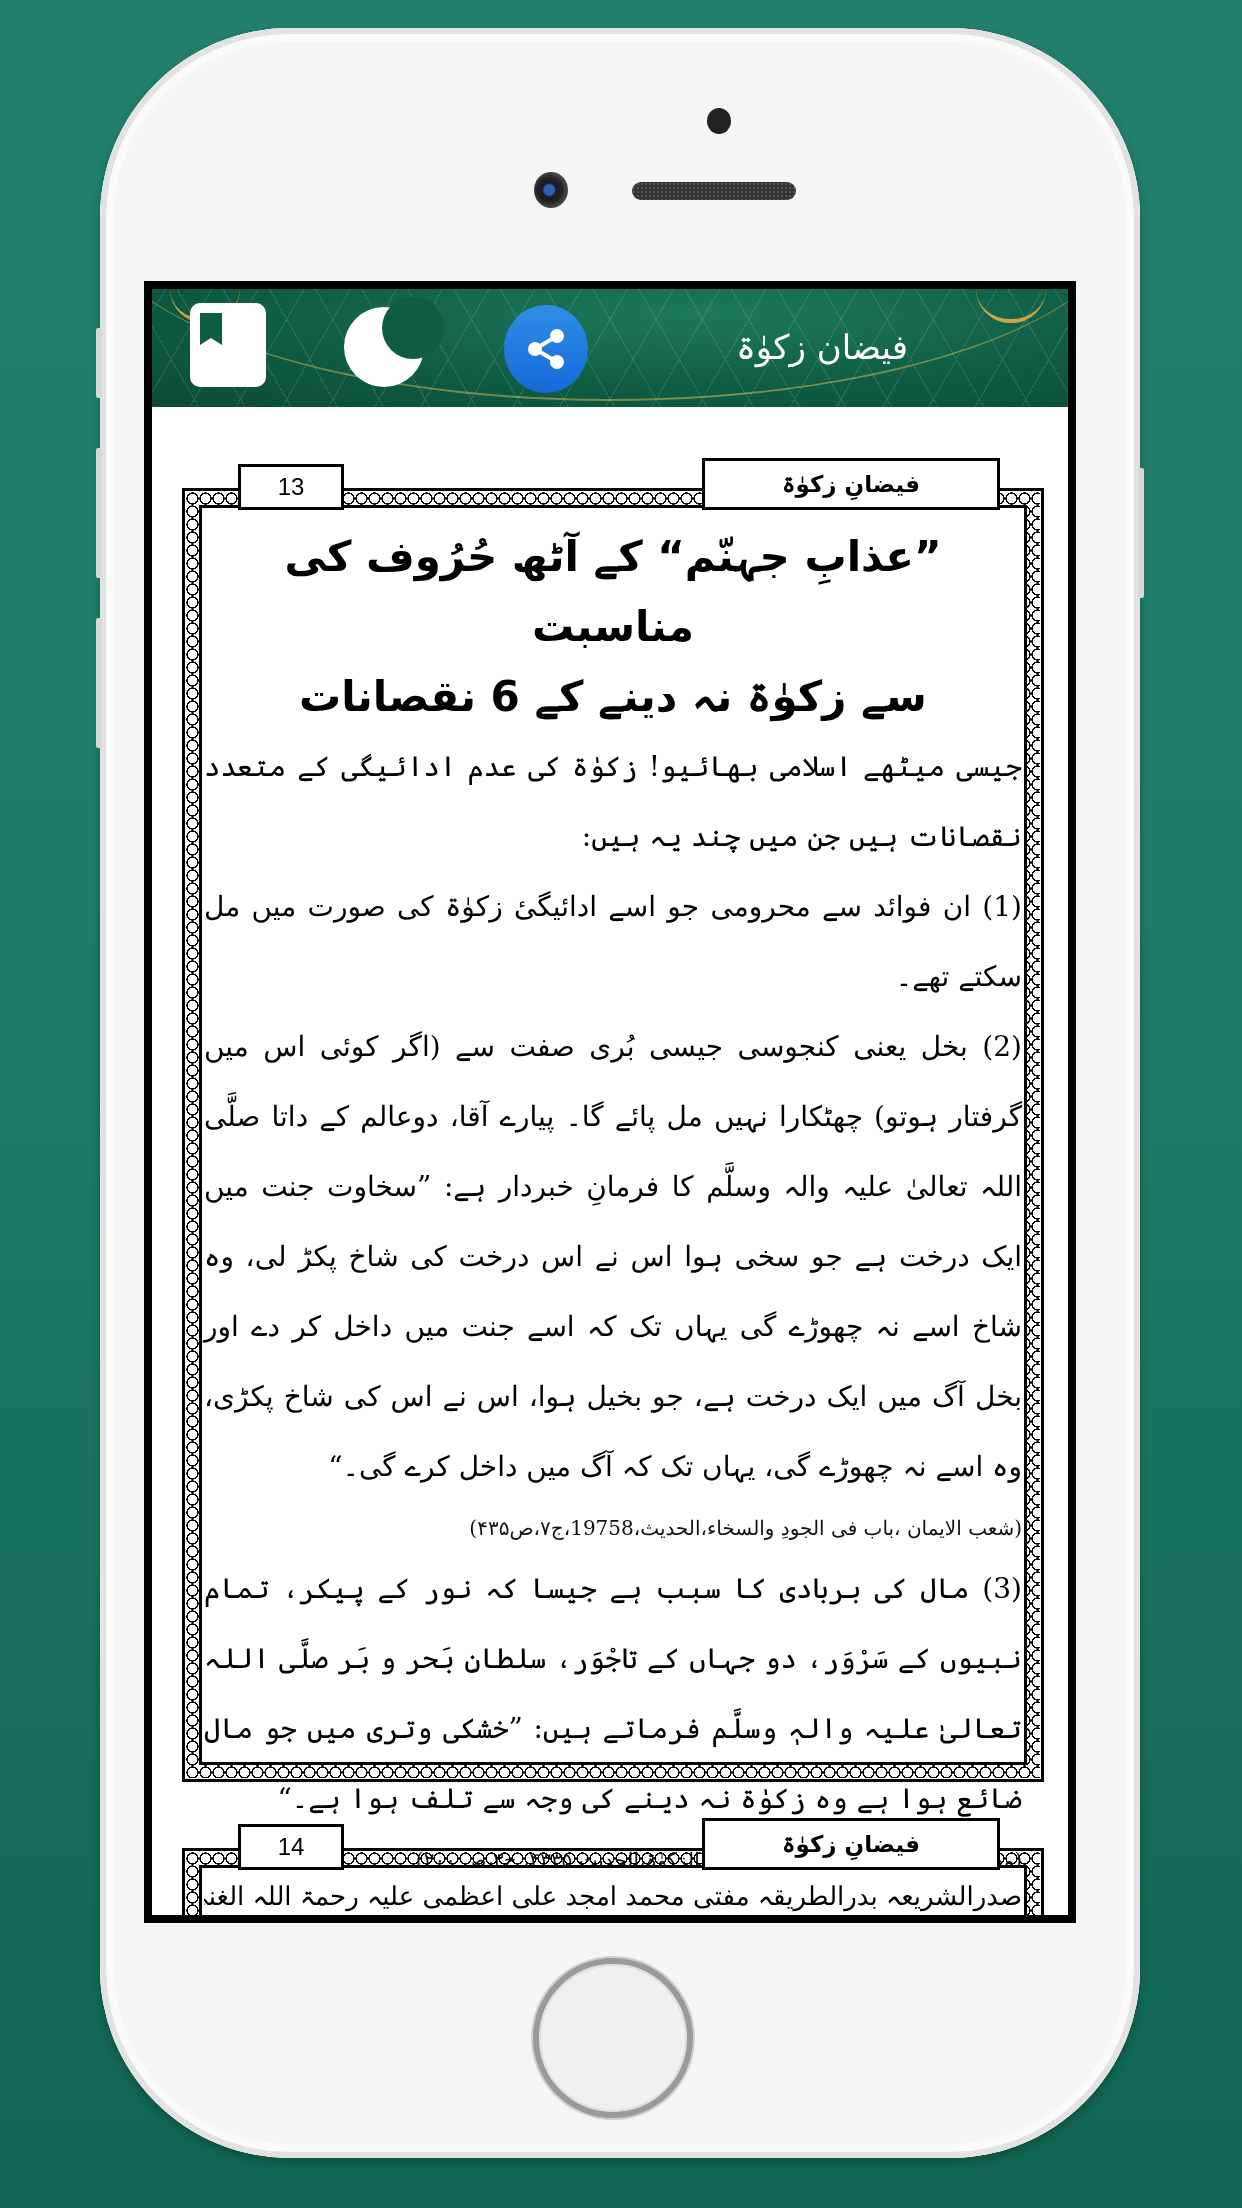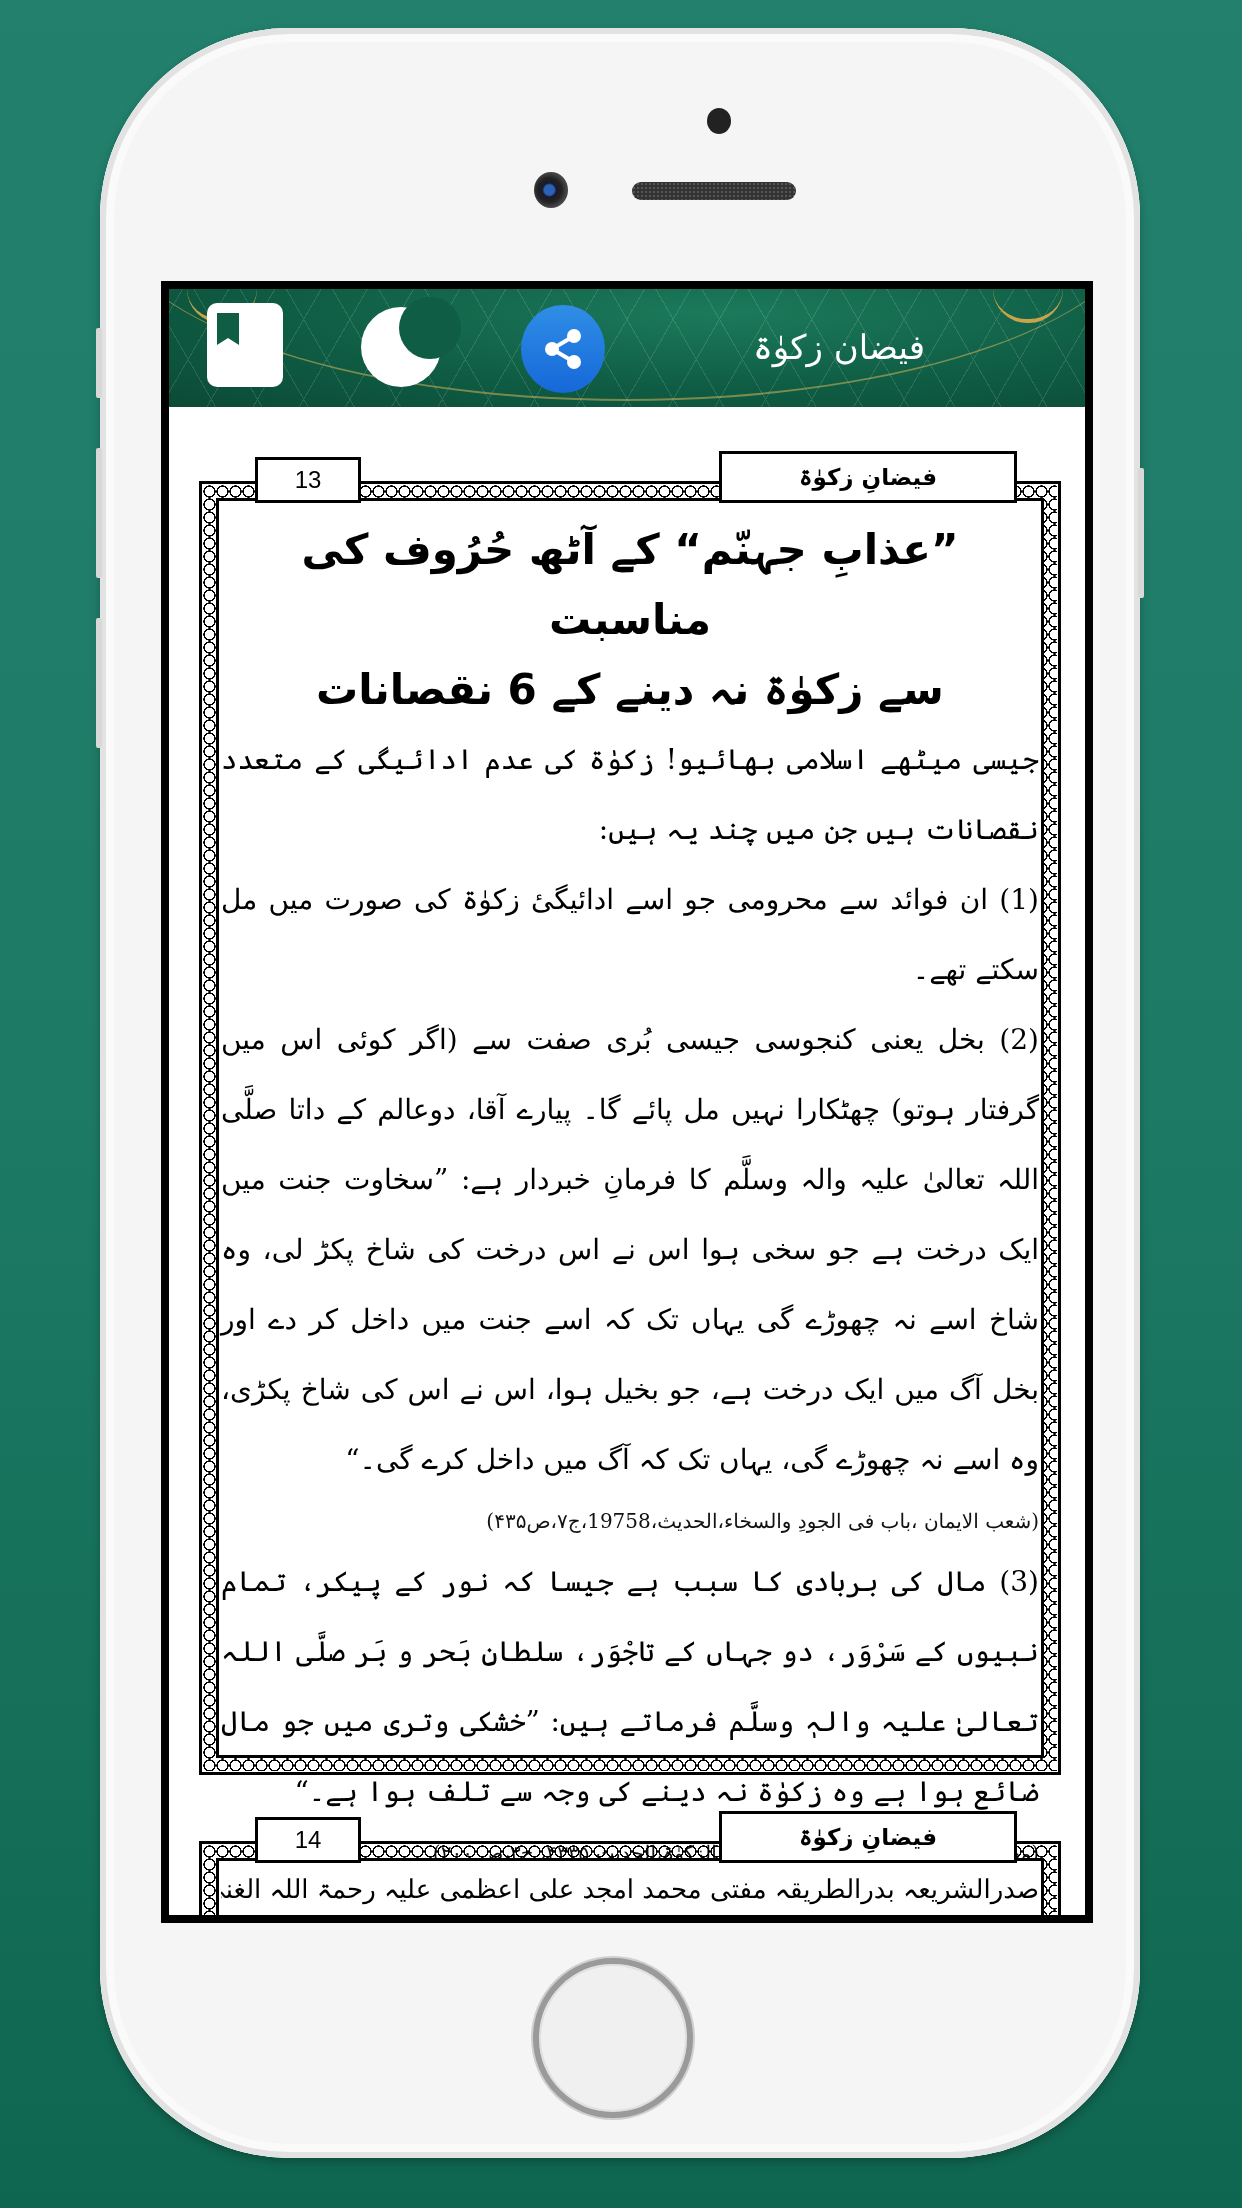--- a/index.html
+++ b/index.html
@@ -16,21 +16,21 @@
   .phone .side-btn { position:absolute; width:6px; background:#d8d8d8; border-radius:2px; }
   .sensor { position:absolute; left:607px; top:80px; width:24px; height:26px; border-radius:50%; background:#222; }
   .camera { position:absolute; left:434px; top:144px; width:34px; height:36px; border-radius:50%;
     background: radial-gradient(circle at 45% 50%, #2a62b8 0 5px, #1a1a2a 7px, #222 12px, #444 17px); }
   .speaker { position:absolute; left:532px; top:154px; width:164px; height:18px; border-radius:9px; background:#333;
     background-image: radial-gradient(#555 1px, transparent 1.3px); background-size:4px 4px; }
   .home-btn { position:absolute; left:533px; top:1958px; width:160px; height:160px; border-radius:50%;
     border:6px solid #9a9a9a; box-shadow: inset 0 0 0 2px #e0e0e0, 0 0 0 2px #cfcfcf; background:#f0f0f0; box-sizing:border-box; }
 
   .screen {
-    position:absolute; left:161px; top:281px; width:932px; height:1642px;
+    position:absolute; left:144px; top:281px; width:932px; height:1642px;
     background:#000; overflow:hidden;
   }
   .screen-inner { position:absolute; left:8px; top:8px; right:8px; bottom:8px; background:#fff; overflow:hidden; }
 
   .appbar {
     position:absolute; left:0; top:0; right:0; height:118px;
     background: radial-gradient(ellipse at 60% 20%, #1c7a5b 0%, #0f5d44 55%, #0b4a36 100%);
     overflow:hidden;
   }
   .appbar .pattern { position:absolute; inset:0; opacity:0.12;
@@ -47,21 +47,21 @@
   .night-btn .moon { position:absolute; left:0; top:2px; width:80px; height:80px; border-radius:50%; background:#fff; }
   .night-btn .moon-cut { position:absolute; left:38px; top:-8px; width:62px; height:62px; border-radius:50%; background:#0f5d44; }
   .share-btn { position:absolute; left:352px; top:16px; width:84px; height:88px; border-radius:50%;
     background: linear-gradient(180deg,#2f8ee6,#1668d8); cursor:pointer; }
   .share-btn svg { position:absolute; left:20px; top:22px; }
   .app-title { position:absolute; left:560px; top:20px; width:220px; text-align:center; color:#fff;
     font-family:"DejaVu Serif", serif; font-size:34px; line-height:76px; direction:rtl; }
 
   .content { position:absolute; left:0; top:118px; right:0; bottom:0; background:#fff; }
 
-  .page { position:absolute; left:30px; width:862px; }
+  .page { position:absolute; left:30px; width:862px;margin-top:7px; }
   .page.p13 { top:50px; height:1318px; }
   .page.p14 { top:1410px; height:120px; }
   .frame-outer { position:absolute; left:0; right:0; top:24px; bottom:0; border:3px solid #000; }
   .frame-beads { position:absolute; left:4px; right:4px; top:28px; bottom:4px;
     background-image: radial-gradient(circle, transparent 4.5px, #000 4.5px, #000 6px, transparent 6.3px);
     background-size:13px 13px; }
   .frame-white { position:absolute; left:17px; right:17px; top:41px; bottom:17px; background:#fff; border:3px solid #000; }
   .page-num-box { position:absolute; left:56px; top:0; width:100px; height:40px; border:3px solid #000; background:#fff;
     font-family:"Liberation Sans", sans-serif; font-size:24px; text-align:center; line-height:40px; z-index:2; }
   .book-title-box { position:absolute; left:520px; top:-6px; width:292px; height:46px; border:3px solid #000; background:#fff;

